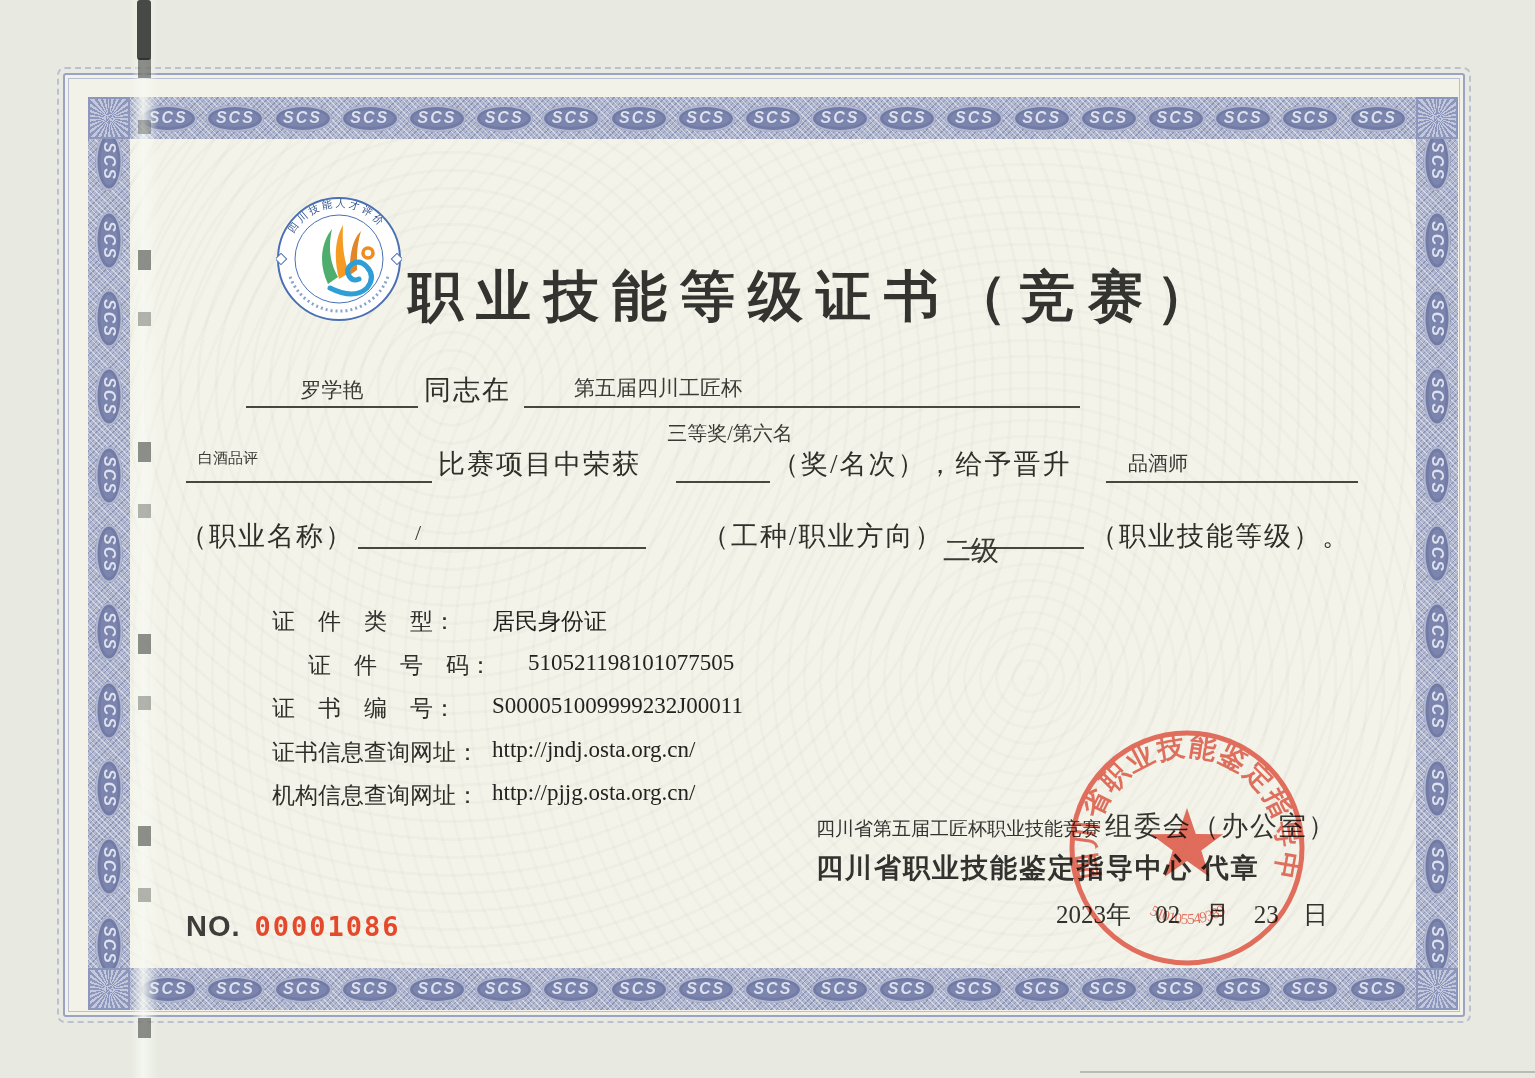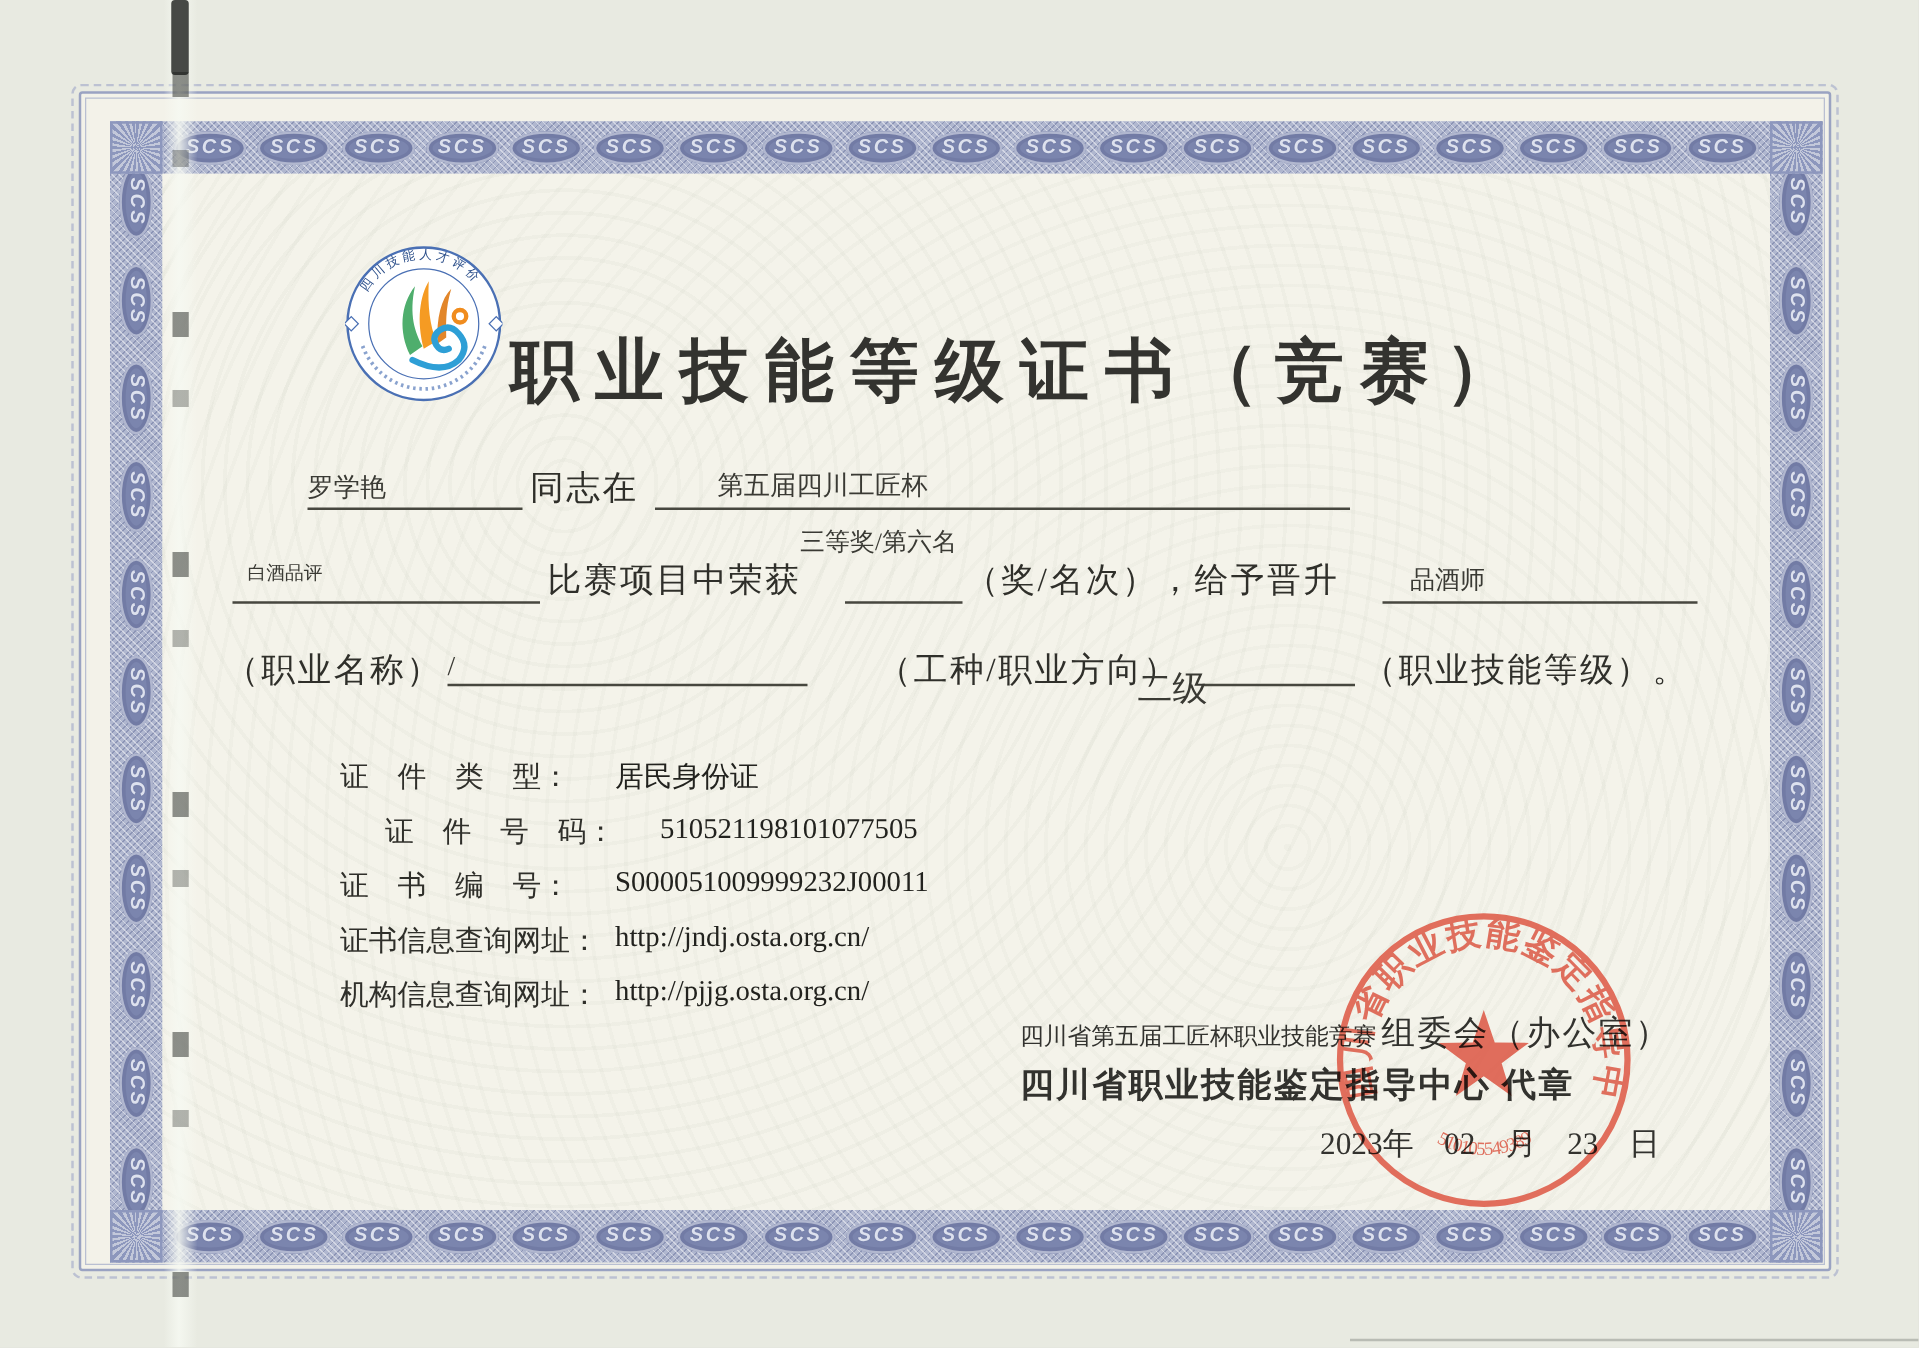--- a/index.html
+++ b/index.html
@@ -60,21 +60,21 @@
   }
   .content{position:absolute;inset:0;z-index:10;}
   .content .abs{position:absolute;white-space:nowrap;}
   
   .title{
     left:408px;top:220px;font-size:55px;font-weight:600;letter-spacing:13px;color:#33332f;margin-top:40px;
   }
   .logo{left:276px;top:196px;}
   
   .blank{position:absolute;border-bottom:2px solid #47473f;height:0;}
-  .fill{position:absolute;font-size:21px;color:#3a3a34;text-align:left;}
+  .fill{position:absolute;font-size:21px;color:#3a3a34;text-align:center;}
   .btext{position:absolute;font-size:27px;letter-spacing:2px;color:#2f2f2a;}
   
   .info-row{position:absolute;left:272px;font-size:23px;}
   .info-label{display:inline-block;color:#2f2f2a;}
   .info-value{position:absolute;left:220px;top:0;color:#22221e;}
   
   .issuer-line1{left:816px;top:808px;display:flex;align-items:baseline;gap:4px;}
   .issuer-small{font-size:19px;letter-spacing:0;}
   .issuer-large{font-size:27px;letter-spacing:2px;}
   .issuer-line2{left:816px;top:850px;font-size:27px;font-weight:700;letter-spacing:2px;}
@@ -372,20 +372,24 @@
       <span class="info-value">http://pjjg.osta.org.cn/</span>
     </div>
 
     <div class="abs issuer-line1">
       <span class="issuer-small">四川省第五届工匠杯职业技能竞赛</span>
       <span class="issuer-large">组委会（办公室）</span>
     </div>
     <div class="abs issuer-line2">四川省职业技能鉴定指导中心 代章</div>
     <div class="abs date-line">2023年 02 月 23 日</div>
 
+    <div class="abs serial">
+      <span class="serial-label">NO.</span>
+      <span class="serial-number">00001086</span>
+    </div>
 
     <svg class="abs seal" width="250" height="250" viewBox="0 0 250 250">
       <circle cx="125" cy="120" r="115" fill="none" stroke="#de5b48" stroke-width="5"></circle>
       <path id="sealArc" d="M 38.6 151.5 A 92 92 0 1 1 211.4 151.5" fill="none"></path>
       <text font-size="27" font-weight="bold" fill="#dc5c49">
         <textPath href="#sealArc" startOffset="2" textLength="378">四川省职业技能鉴定指导中心</textPath>
       </text>
       <polygon fill="#dd5a47" points="125,80 133.8,105.9 161.1,106.3 139.3,122.6 147.3,148.7 125,133 102.7,148.7 110.7,122.6 88.9,106.3 116.2,105.9"></polygon>
       <path id="sealBottomArc" d="M 87 185.8 A 76 76 0 0 0 163 185.8" fill="none"></path>
       <text font-size="15" fill="#dc5c49">

